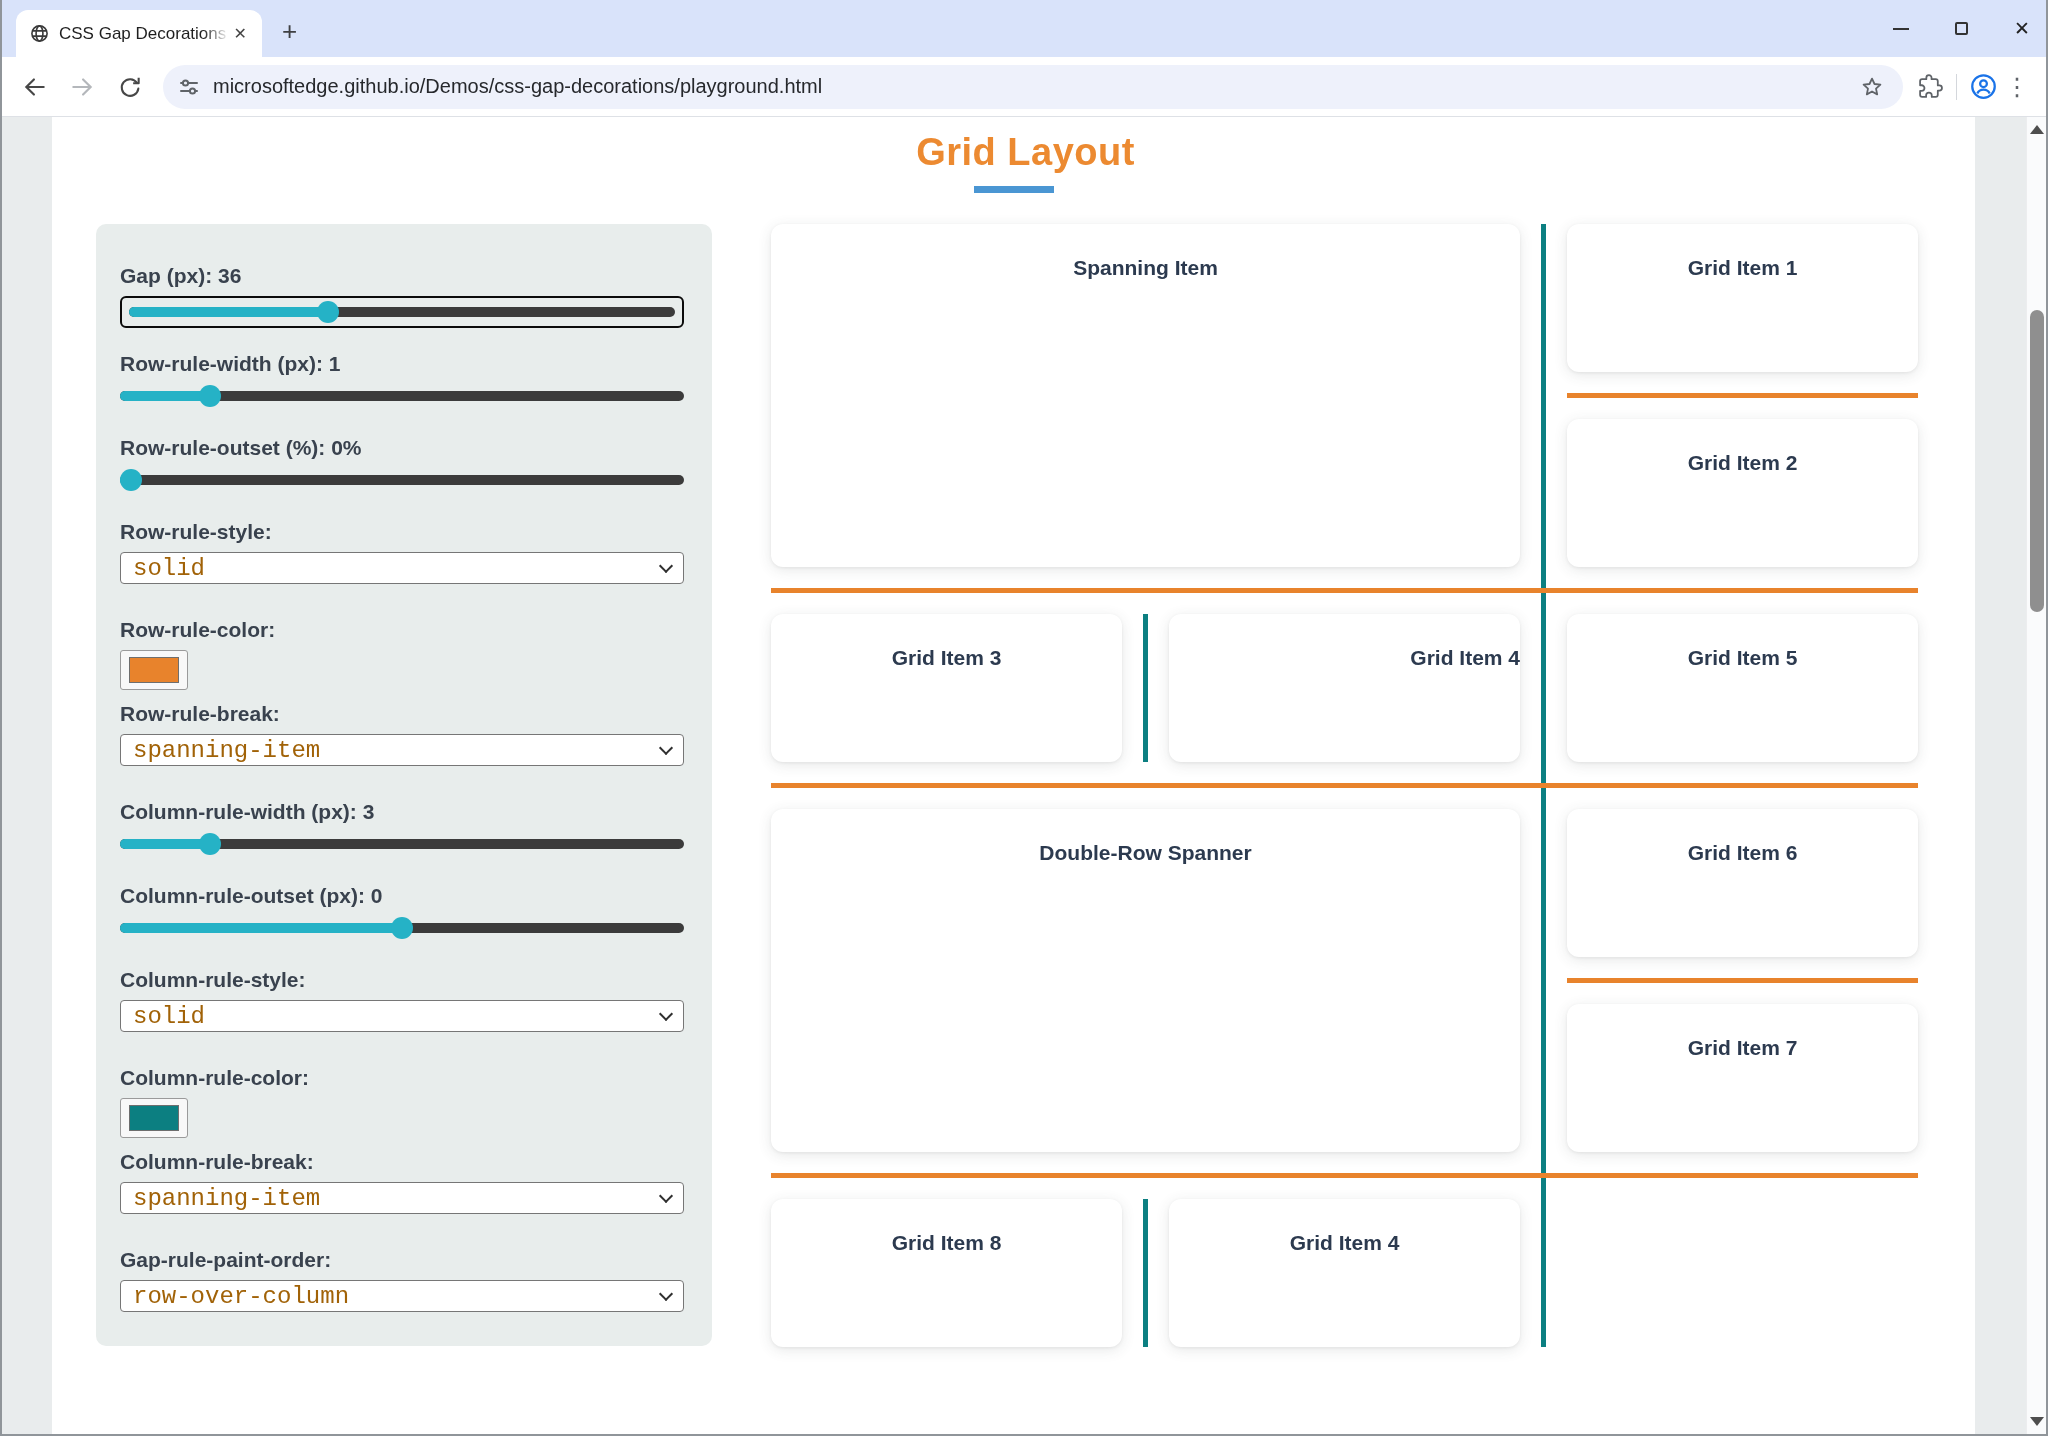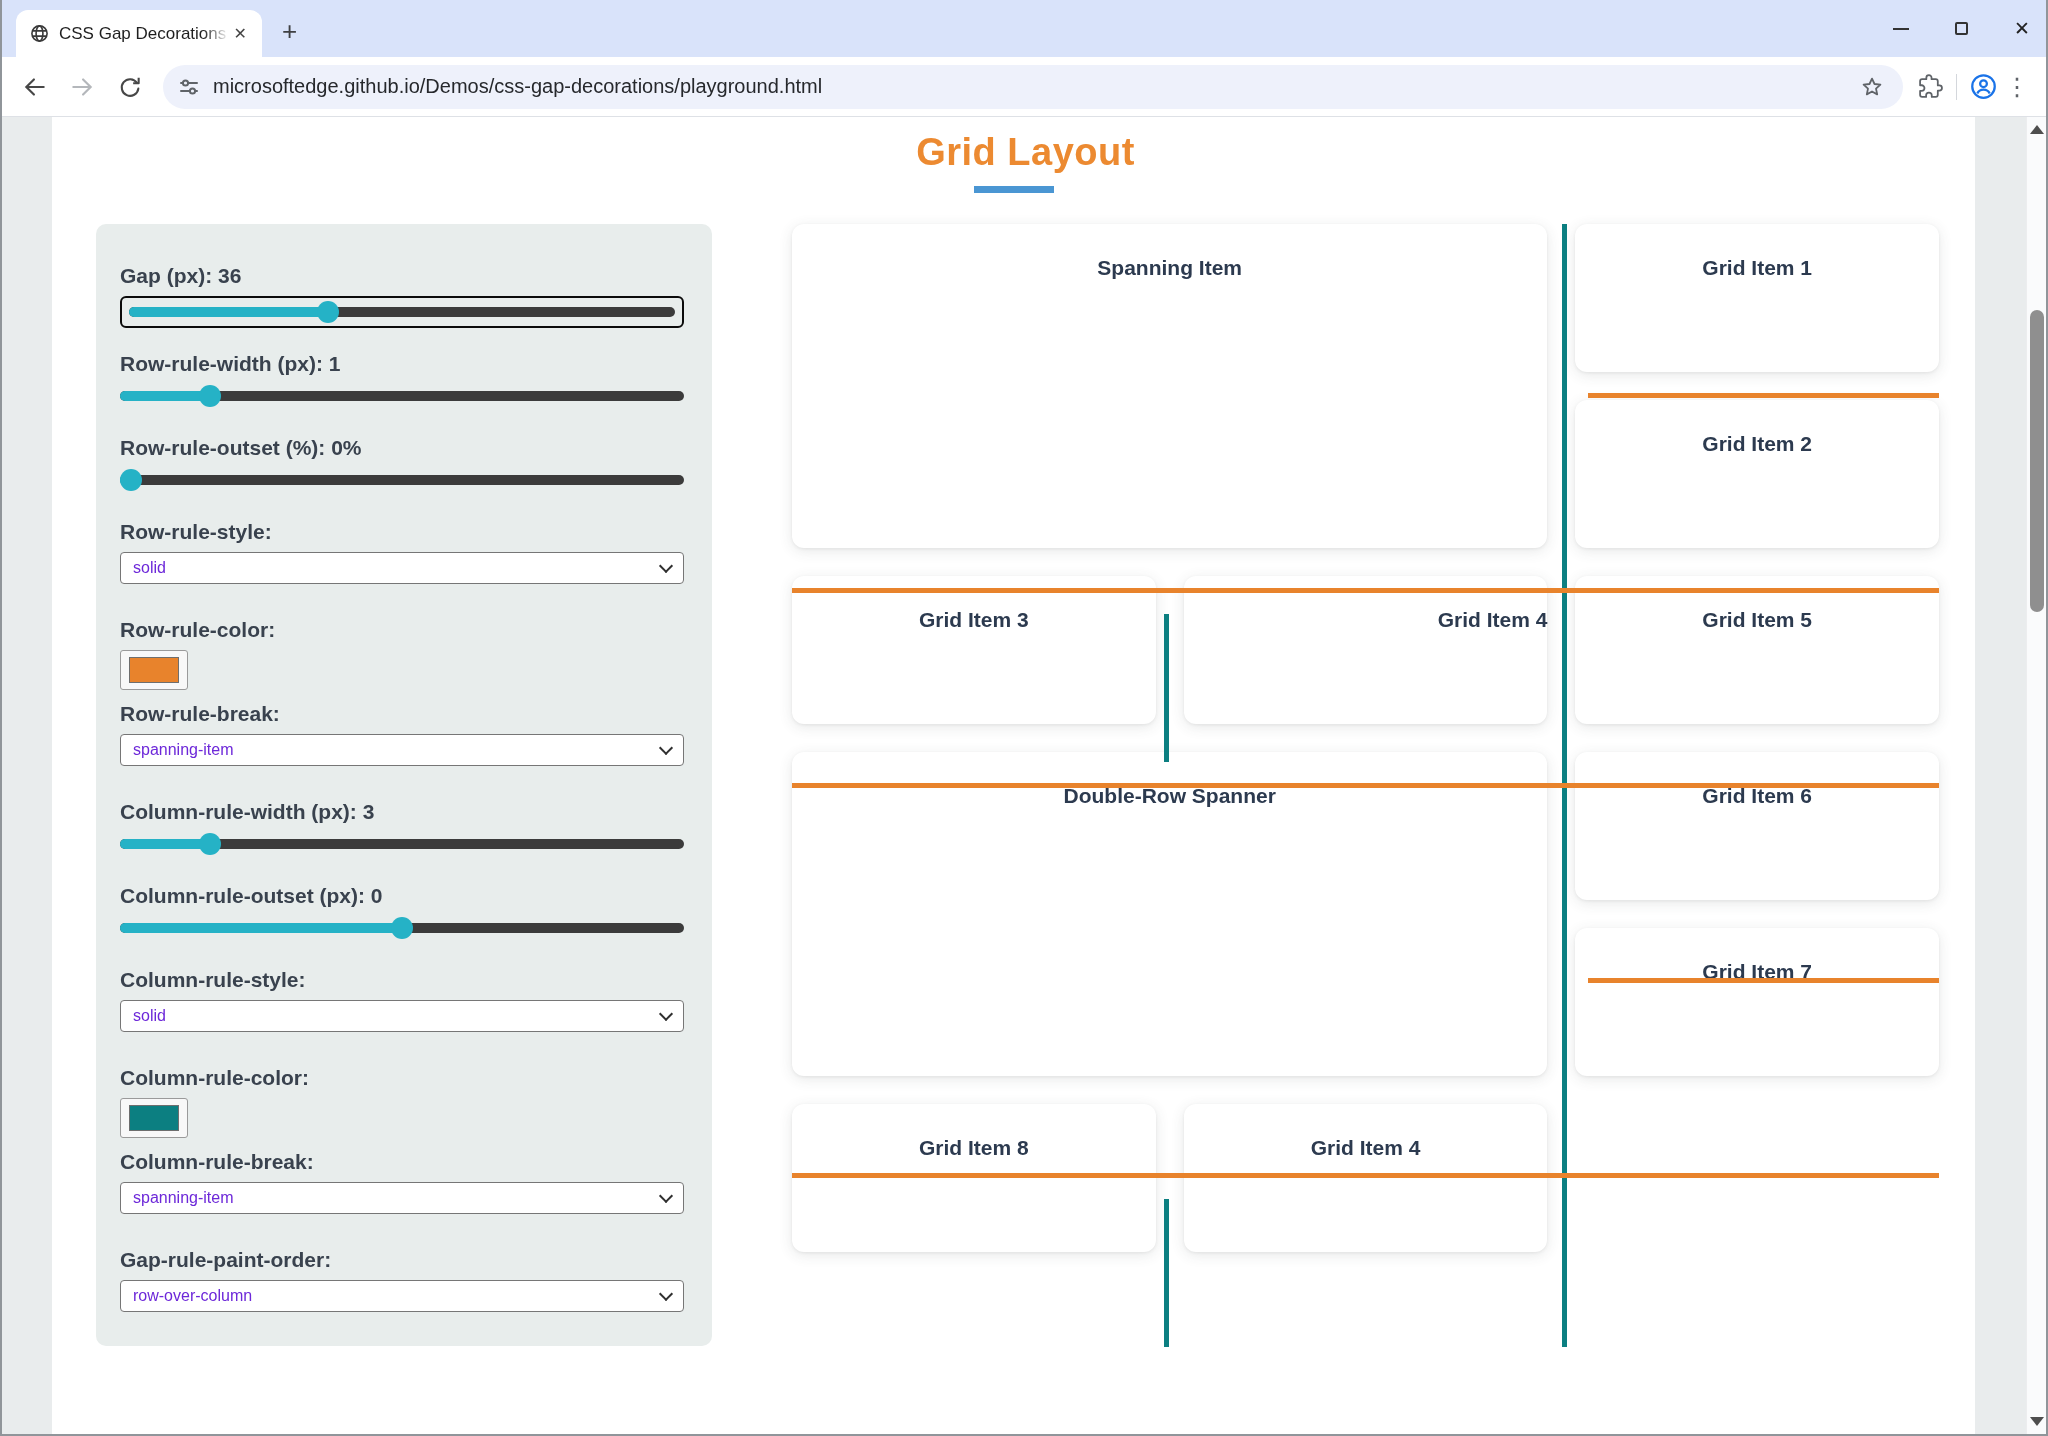--- a/index.html
+++ b/index.html
@@ -52,30 +52,30 @@
   .ctrl{margin-bottom:4px;}
   .slider{position:relative; height:24px; margin-bottom:28px;}
   .slider .track{position:absolute; left:0; right:0; top:7px; height:10px; border-radius:5px; background:var(--track-dark);}
   .slider .fill{position:absolute; left:0; top:0; bottom:0; border-radius:5px 0 0 5px; background:var(--slider-teal);}
   .slider .thumb{position:absolute; top:1px; width:22px; height:22px; border-radius:50%; background:var(--slider-teal);}
   .slider.focused{border:2px solid #0B0B0B; border-radius:6px; padding:5px 7px; height:32px; margin-bottom:24px;}
   .slider.focused .track{left:7px; right:7px; top:9px;}
   .slider.focused .thumb{top:3px;}
   .selectbox{height:32px; background:#fff; border:1.5px solid #767676; border-radius:4px;
              display:flex; align-items:center; padding:0 12px; margin-bottom:34px;}
-  .selectbox .sel-text{flex:1; font-size:16px; color:#6d28d9;}
+  .selectbox .sel-text{flex:1; font-size:24px; color:#a16207;font-family:Liberation Mono, monospace;}
   .chev{width:10px; height:10px; border-right:2.5px solid #2F2F2F; border-bottom:2.5px solid #2F2F2F;
         transform:rotate(45deg); margin-top:-5px;}
   .swatch{width:68px; height:40px; background:#F8F8F8; border:1px solid #9A9A9A; border-radius:3px;
           position:relative; margin-bottom:12px;}
   .swatch .inner{position:absolute; left:8px; right:8px; top:6px; bottom:6px; border:1px solid #6E6E6E;}
 
   
-  .grid{position:absolute; left:740px; top:107px; width:1147px; height:1123px;
-        display:grid; grid-template-columns:repeat(3,1fr); grid-template-rows:repeat(6,148px); gap:28px;}
+  .grid{position:absolute; left:719px; top:107px; width:1147px; height:1123px;
+        display:grid; grid-template-columns:repeat(3,1fr); grid-template-rows:repeat(6,148px); gap:47px;}
   .card{background:#fff; border-radius:12px; box-shadow:0 3px 14px rgba(60,64,67,.12), 0 1px 3px rgba(60,64,67,.08);
         text-align:center; padding-top:32px; font-size:21px; font-weight:600; color:var(--card-text); z-index:0;}
   .rule{position:absolute;}
   .rule.col{background:var(--rule-teal); width:5px; z-index:1;}
   .rule.row{background:var(--accent-orange); height:5px; z-index:2;}
 
   
   .scrollbar{position:absolute; right:0; top:0; bottom:0; width:20px; background:#FAFBFC; border-left:1px solid #ECEDEF;}
   .sb-up,.sb-down{position:absolute; left:50%; transform:translateX(-50%); width:0; height:0;
         border-left:7px solid transparent; border-right:7px solid transparent;}

